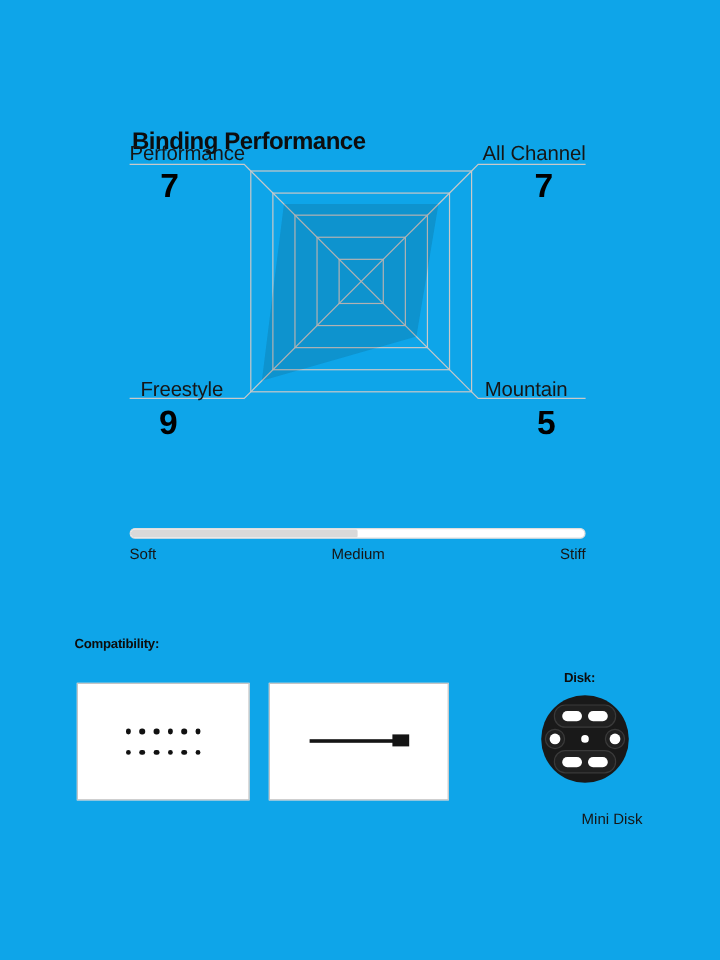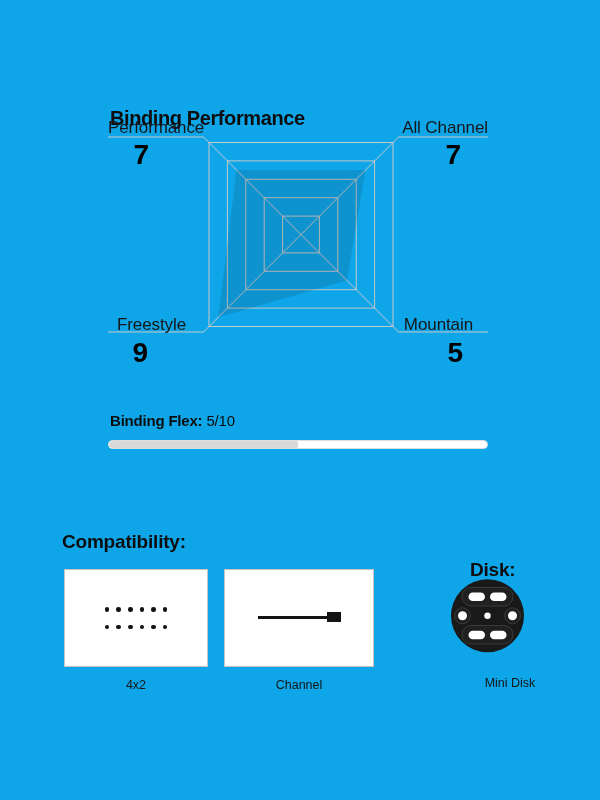--- a/index.html
+++ b/index.html
@@ -3,21 +3,21 @@
 <meta charset="utf-8">
 <style>
   html,body{margin:0;padding:0;background:#fff;}
   .page{
     position:relative;width:600px;height:800px;background:#0ea5e9;overflow:hidden;
     font-family:"Liberation Sans","DejaVu Sans",sans-serif;color:#111;text-decoration:underline;
   }
   .abs{position:absolute;}
   
   .chart-title{left:110px;top:90px;font-size:20px;font-weight:700;letter-spacing:-0.4px;color:#0d0d0d;}
-  .sec-title{font-size:19px;font-weight:700;letter-spacing:-0.2px;color:#0d0d0d;}
+  .sec-title{font-size:11px;font-weight:700;letter-spacing:-0.2px;color:#0d0d0d;}
   
   .radar-svg{left:0;top:110px;width:600px;height:270px;}
   .axis-label{font-size:17px;letter-spacing:-0.1px;color:#161616;white-space:nowrap;}
   .axis-value{font-size:28px;font-weight:700;letter-spacing:-0.5px;color:#000;text-align:center;width:64px;}
   
   .flex-title{left:110px;top:412px;font-size:15px;letter-spacing:-0.2px;color:#0d0d0d;}
   .flex-title b{font-weight:700;}
   .flex-track{
     left:108px;top:440px;width:380px;height:9px;background:#fff;
     border:1px solid #dedede;border-radius:6px;box-sizing:border-box;overflow:hidden;
@@ -74,27 +74,27 @@
 
   <div class="abs axis-label" style="left:108px;top:118px;">Performance</div>
   <div class="abs axis-label" style="right:112px;top:118px;">All Channel</div>
   <div class="abs axis-value" style="left:109px;top:139px;">7</div>
   <div class="abs axis-value" style="left:421px;top:139px;">7</div>
   <div class="abs axis-label" style="left:117px;top:315px;">Freestyle</div>
   <div class="abs axis-label" style="right:127px;top:315px;">Mountain</div>
   <div class="abs axis-value" style="left:108px;top:337px;">9</div>
   <div class="abs axis-value" style="left:423px;top:337px;">5</div>
 
-  <div class="abs flex-title">
-    <b>Binding Flex:</b>
-    <span> </span>
-    <span>5/10</span>
-  </div>
   <div class="abs flex-track">
     <div id="flex-fill" class="flex-fill" style="width: 50%;"></div>
+  </div>
+  <div class="abs flex-scale">
+    <span>Soft</span>
+    <span>Medium</span>
+    <span>Stiff</span>
   </div>
 
   <div class="abs sec-title compat-title">Compatibility:</div>
   <div class="abs sec-title disk-title">Disk:</div>
 
   <div class="abs compat-box box-4x2">
     <div id="dots-grid" class="dots">
         <div class="dot-row">
           <span class="dot"></span>
           <span class="dot"></span>
@@ -112,22 +112,20 @@
           <span class="dot"></span>
         </div>
       </div>
   </div>
   <div class="abs compat-box box-channel">
     <div>
       <div class="channel-line"></div>
       <div class="channel-stop"></div>
     </div>
   </div>
-  <div class="abs compat-label label-4x2">4x2</div>
-  <div class="abs compat-label label-channel">Channel</div>
 
   <svg class="abs disk-svg" viewBox="0 0 78 78" xmlns="http://www.w3.org/2000/svg">
     <circle cx="38.5" cy="38.8" r="36.5" fill="#191919"></circle>
 
     <rect x="13" y="10.5" width="51" height="18.5" rx="9" fill="#202020" stroke="#3a3a3a" stroke-width="1"></rect>
     <rect x="13" y="48.5" width="51" height="18.5" rx="9" fill="#202020" stroke="#3a3a3a" stroke-width="1"></rect>
 
     <circle cx="13.5" cy="38.8" r="8" fill="#202020" stroke="#3a3a3a" stroke-width="1"></circle>
     <circle cx="63.5" cy="38.8" r="8" fill="#202020" stroke="#3a3a3a" stroke-width="1"></circle>
 

